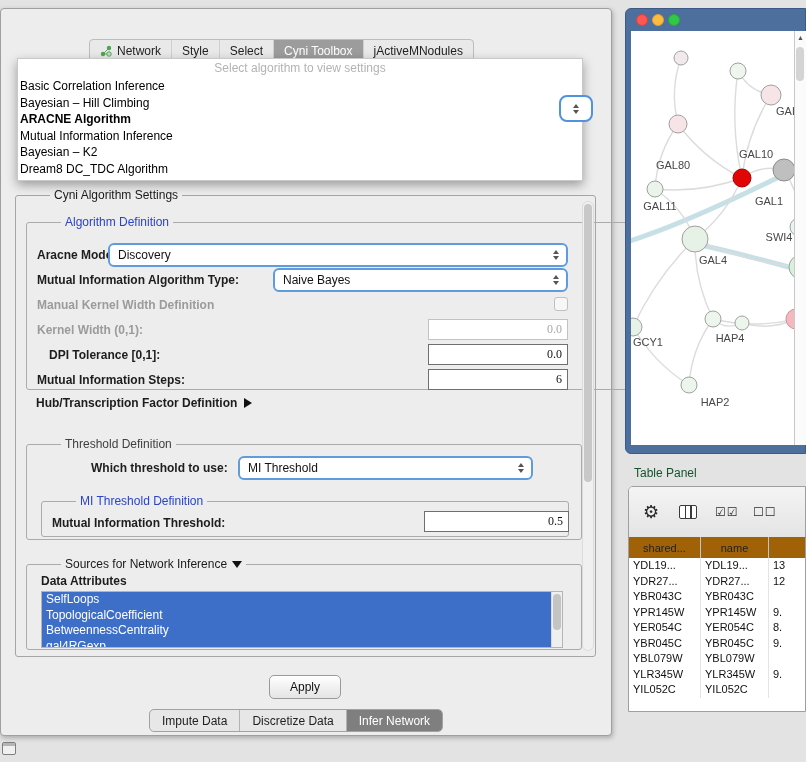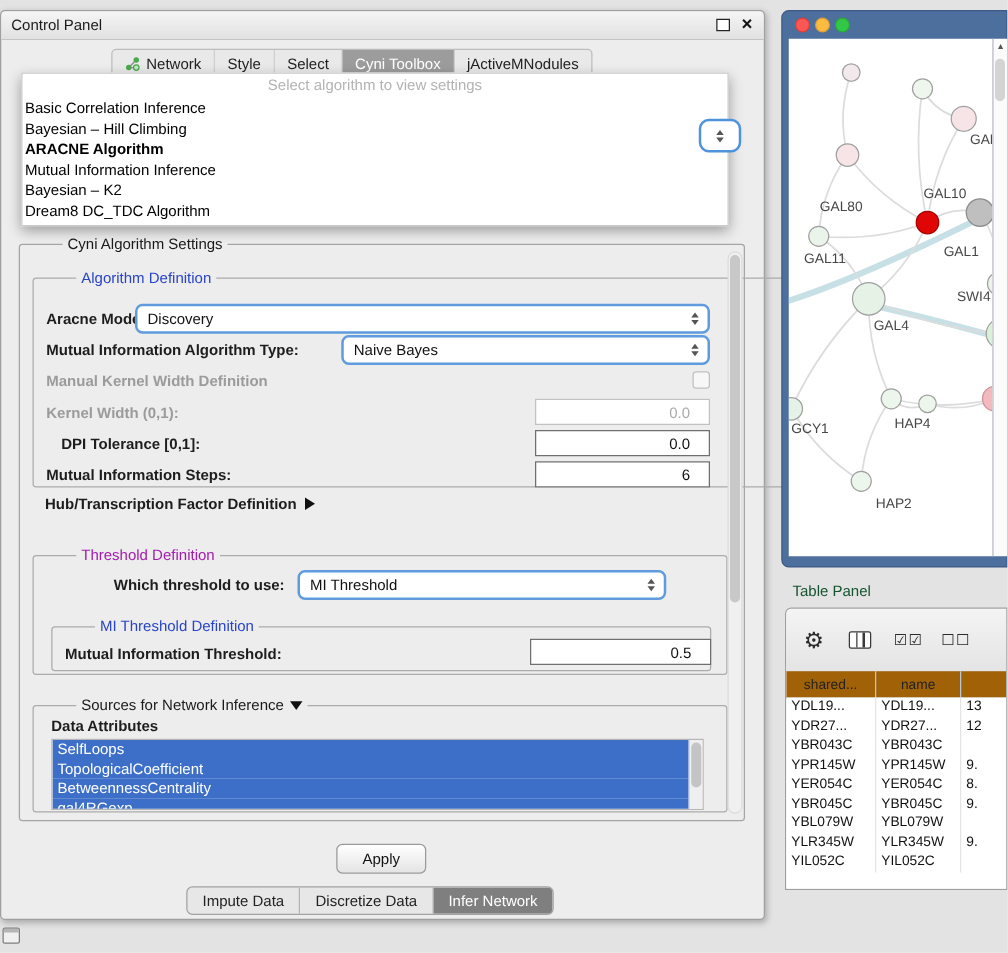--- a/index.html
+++ b/index.html
@@ -21,33 +21,33 @@
   .popup-placeholder{height:19px;line-height:19px;text-align:center;color:#b3b3b3;font-size:12px;}
   .popup-item{height:16.5px;line-height:16.5px;font-size:12px;color:#000;padding-left:2px;white-space:nowrap;}
   .popup-item.bold{font-weight:bold;}
   .combo-fragment{position:absolute;left:558px;top:86px;width:34px;height:27px;background:#fff;border:2.5px solid #4f93dd;border-radius:8px;z-index:21;box-sizing:border-box;}
   .combo-fragment .arrows{position:absolute;left:50%;top:50%;transform:translate(-50%,-50%);display:flex;flex-direction:column;gap:2px;}
   
   .settings-group{position:absolute;left:14px;top:186px;width:581px;height:462px;border:1px solid #a5a5a5;border-radius:3px;box-sizing:border-box;}
   .legend{position:absolute;top:-8px;left:8px;background:#ededed;padding:0 4px;font-size:12px;white-space:nowrap;display:flex;align-items:center;margin-left:26px;}
   .legend.black{color:#1a1a1a;}
   .legend.blue{color:#2a44c9;}
-  .legend.green{color:#a21caf;}
+  .legend.green{color:#404040;}
   .subgroup{position:absolute;border:1px solid #ababab;border-radius:3px;box-sizing:border-box;}
   #alg-def{left:10px;top:26px;width:632px;height:168px;}
   #threshold{left:10px;top:248px;width:556px;height:96px;}
   #mi-thr{left:14px;top:56px;width:528px;height:36px;}
   #sources{left:10px;top:368px;width:556px;height:86px;}
   .lbl{position:absolute;font-size:12px;font-weight:bold;color:#1d1d1d;line-height:14px;white-space:nowrap;}
   .lbl.disabled{color:#9b9b9b;}
   .combo{position:absolute;background:#fff;border:2px solid #5f9bdd;border-radius:6px;font-size:12px;color:#111;display:flex;align-items:center;padding-left:8px;box-sizing:border-box;}
   .combo .arrows{position:absolute;right:7px;top:50%;transform:translateY(-50%);display:flex;flex-direction:column;gap:2px;}
   .arr-up{width:0;height:0;border-left:3.5px solid transparent;border-right:3.5px solid transparent;border-bottom:4.5px solid #555;}
   .arr-dn{width:0;height:0;border-left:3.5px solid transparent;border-right:3.5px solid transparent;border-top:4.5px solid #555;}
-  .field{position:absolute;background:#fff;border:1px solid #6f6f6f;box-sizing:border-box;font-size:12px;display:flex;align-items:center;justify-content:flex-end;padding:0 15px;color:#111;}
+  .field{position:absolute;background:#fff;border:1px solid #6f6f6f;box-sizing:border-box;font-size:12px;display:flex;align-items:center;justify-content:flex-end;padding:0 5px;color:#111;font-family:Liberation Serif, serif;}
   .field.disabled{border-color:#c2c2c2;color:#a9a9a9;}
   .checkbox{position:absolute;width:14px;height:14px;border:1.5px solid #c0c0c0;border-radius:3px;background:#f7f7f7;box-sizing:border-box;}
   .hub-row{position:absolute;left:20px;top:200px;font-size:12px;font-weight:bold;color:#1d1d1d;display:flex;align-items:center;gap:7px;}
   .tri-right{width:0;height:0;border-top:5.5px solid transparent;border-bottom:5.5px solid transparent;border-left:8px solid #111;}
   .tri-down{width:0;height:0;border-left:5.5px solid transparent;border-right:5.5px solid transparent;border-top:7px solid #111;margin-left:5px;}
   .attr-list{position:absolute;left:14px;top:26px;width:522px;height:57px;background:#fff;border:1px solid #b5b5b5;overflow:hidden;box-sizing:border-box;}
   .attr-item{height:15.5px;line-height:15.5px;background:#3d6fc9;color:#fff;font-size:12px;padding-left:4px;width:calc(100% - 11px);box-sizing:border-box;}
   .list-scrollbar{position:absolute;right:0;top:0;width:11px;height:100%;background:#efefef;border-left:1px solid #d8d8d8;box-sizing:border-box;}
   .list-thumb{position:absolute;left:1px;right:1px;top:2px;height:36px;background:#c4c4c4;border-radius:5px;}
   .group-scrollbar{position:absolute;left:566px;top:5px;width:12px;height:450px;background:#f0f0f0;border:1px solid #dcdcdc;border-radius:6px;box-sizing:border-box;}
@@ -87,25 +87,20 @@
   .col1{width:68px;flex:none;}
   .col2{width:38px;flex:none;}
   
   .mini-dock{position:absolute;left:2px;top:742px;width:14px;height:13px;border:1.5px solid #7e7e7e;border-radius:2px;background:#f0f0f0;box-sizing:border-box;}
   .mini-dock-bar{position:absolute;left:0;top:0;right:0;height:3px;background:#b5b5b5;}
 </style>
 </head>
 <body>
 
 <div class="control-panel">
-  <div class="cp-titlebar">
-    <span class="cp-title">Control Panel</span>
-    <span class="float-btn"></span>
-    <span class="close-btn">×</span>
-  </div>
 
   <div class="tab-strip">
       <div class="tab">
         <span class="tab-icon">
           <svg width="12" height="12" viewBox="0 0 12 12">
             <path d="M3 9 L9 3 M3 9 L9 9" stroke="#8a8a8a" stroke-width="1" fill="none"></path>
             <circle cx="3" cy="9" r="2.2" fill="#4aa84e"></circle>
             <circle cx="9" cy="3" r="2.2" fill="#4aa84e"></circle>
             <circle cx="9" cy="9" r="2.2" fill="#c4e4c4" stroke="#4aa84e"></circle>
           </svg>

